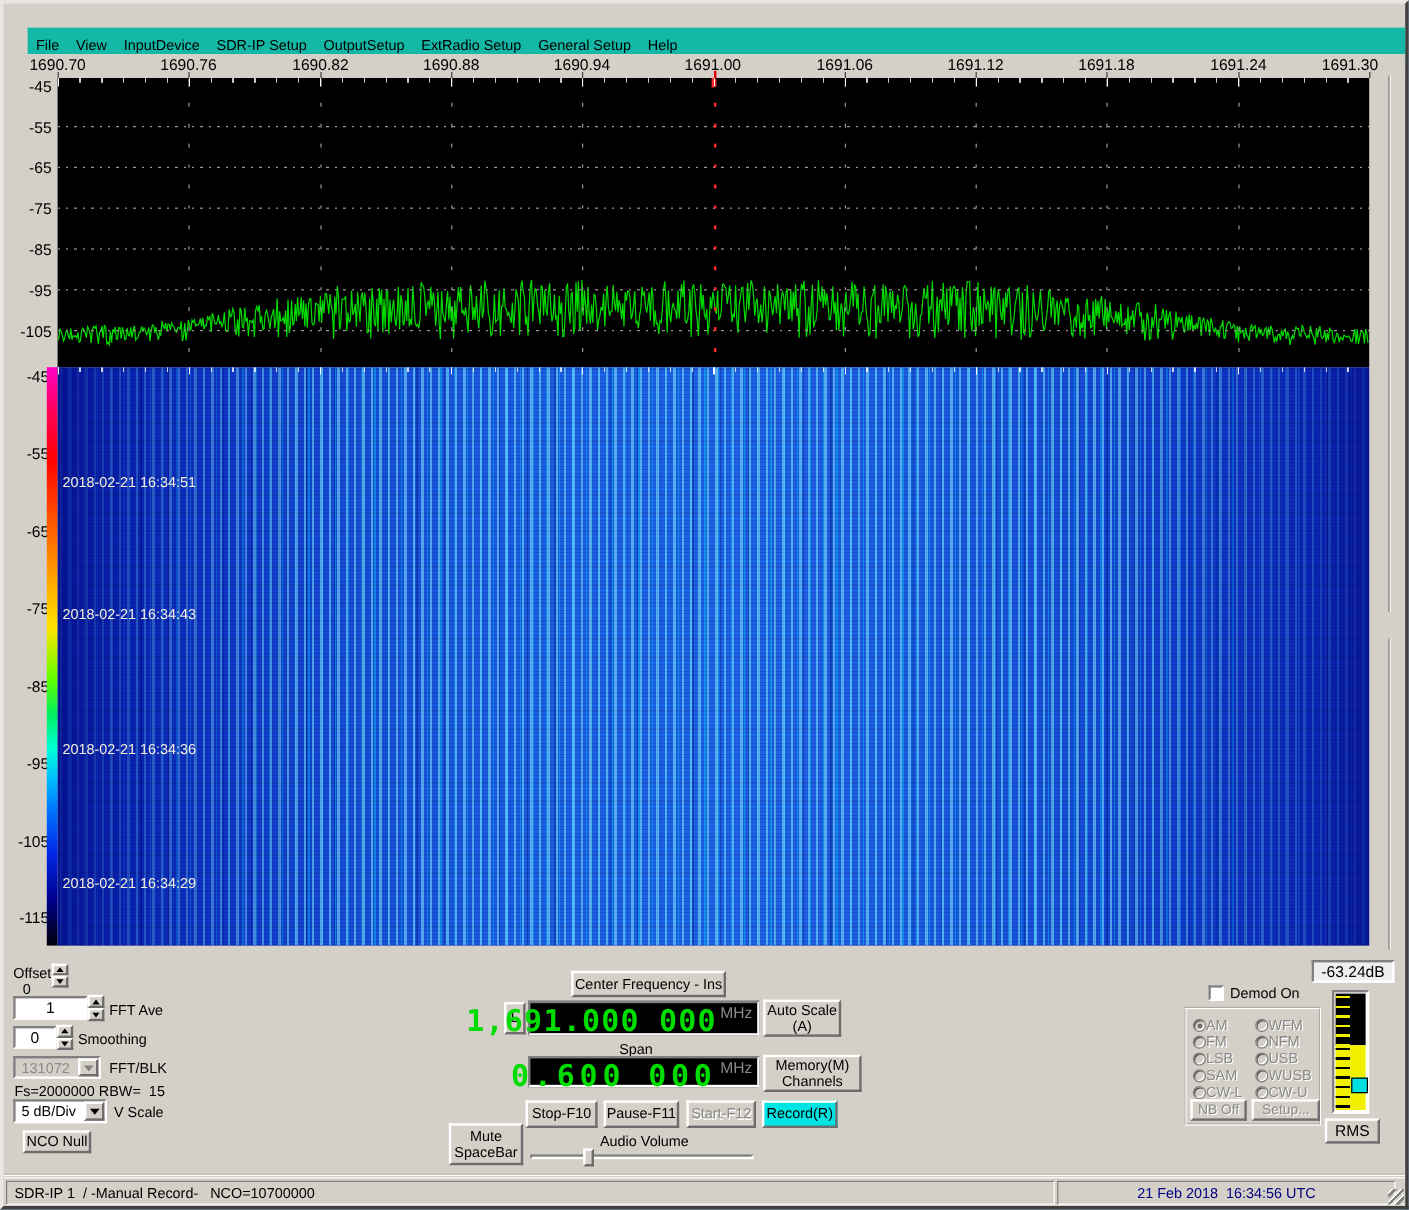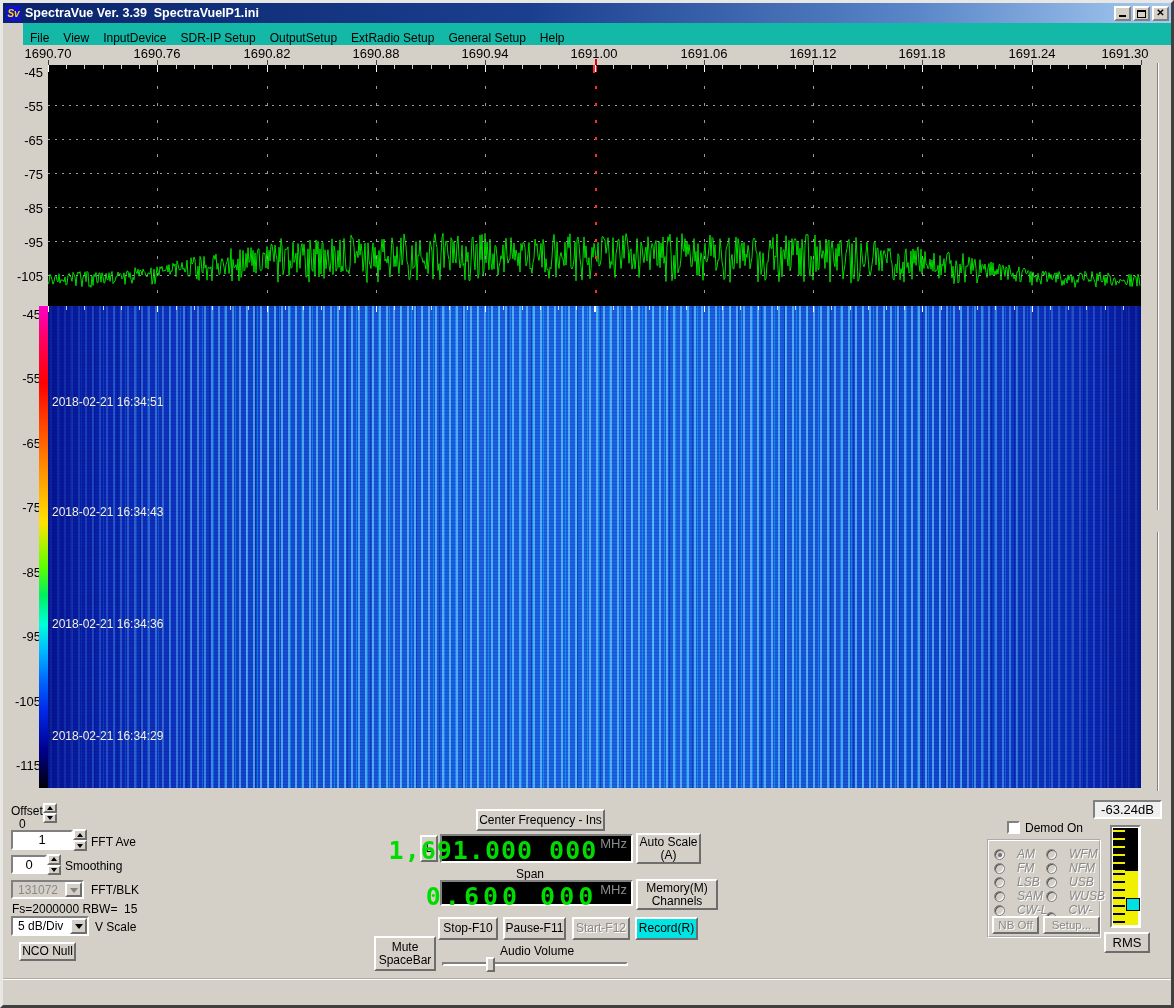--- a/index.html
+++ b/index.html
@@ -88,21 +88,21 @@
   .combo .val{flex:1;padding-left:5px;}
   .combo .drop{width:17px;align-self:stretch;background:#d4d0c8;border:2px solid;border-color:#fff #6d6d6d #6d6d6d #fff;position:relative;}
   .combo .drop:before{content:"";position:absolute;left:50%;top:50%;transform:translate(-50%,-40%);
     border-left:4px solid transparent;border-right:4px solid transparent;border-top:5px solid #000;}
   .combo.disabled{background:#d4d0c8;justify-content:center;}
   .combo.disabled .val{color:#8a8a8a;}
   .combo.disabled .drop:before{border-top-color:#808080;}
   
   #demod-group{position:absolute;left:984px;top:836px;width:114px;height:99px;
     border:2px groove #fff;}
-  .radio-row{position:absolute;display:flex;align-items:center;gap:12px;font-style:italic;}
+  .radio-row{position:absolute;display:flex;align-items:center;gap:0;}
   .radio{width:11px;height:11px;border-radius:50%;background:#d4d0c8;
     border:1px solid #808080;box-shadow:inset 1px 1px 0 #555,inset -1px -1px 0 #fff;position:relative;}
   .radio.sel:before{content:"";position:absolute;left:3px;top:3px;width:4px;height:4px;border-radius:50%;background:#707070;}
   .radio-label{font-size:12px;color:#8a8a8a;text-shadow:1px 1px 0 #fff;}
   .checkbox{position:absolute;width:13px;height:13px;background:#fff;border:2px solid;border-color:#808080 #fff #fff #808080;}
   
   #meter{position:absolute;left:1107px;top:822px;width:31px;height:103px;background:#fff;
     border:2px solid;border-color:#808080 #fff #fff #808080;padding:1px;}
   #meter-black{position:relative;width:100%;height:44%;background:#000;}
   #meter-yellow{position:relative;width:100%;height:56%;background:#f0f000;}
@@ -128,33 +128,20 @@
   #status-right{color:#000080;justify-content:center;}
   #resize-grip{position:absolute;right:1px;bottom:1px;width:13px;height:13px;
     background:repeating-linear-gradient(135deg,transparent 0 2px,#fff 2px 3px,#808080 3px 5px);}
   .sep{position:absolute;left:0;top:975px;width:1168px;height:2px;border-top:1px solid #b0aca4;border-bottom:1px solid #fff;}
 </style>
 </head>
 <body>
 
 <div id="window">
 
-  <div id="titlebar">
-    <div id="app-icon">Sv</div>
-    <div id="window-title">SpectraVue Ver. 3.39  SpectraVueIP1.ini</div>
-    <div class="winbtn">
-        <div class="g-min"></div>
-      </div>
-    <div class="winbtn">
-        <div class="g-max"></div>
-      </div>
-    <div class="winbtn">
-        <div class="g-close">✕</div>
-      </div>
-  </div>
 
   <div id="menubar">
     <span class="menu-item">File</span>
     <span class="menu-item">View</span>
     <span class="menu-item">InputDevice</span>
     <span class="menu-item">SDR-IP Setup</span>
     <span class="menu-item">OutputSetup</span>
     <span class="menu-item">ExtRadio Setup</span>
     <span class="menu-item">General Setup</span>
     <span class="menu-item">Help</span>
@@ -368,14 +355,23 @@
   <div class="btn disabled" style="left:1040px;top:913px;width:57px;height:18px;font-size:11.5px">Setup...</div>
 
   <div id="meter">
     <div id="meter-black"></div>
     <div id="meter-yellow"></div>
   </div>
   <div id="meter-marker" style="background: rgb(0, 224, 224);"></div>
   <div class="btn" style="left:1101px;top:929px;width:46px;height:21px;font-size:13px">RMS</div>
 
   <div class="sep"></div>
+  <div id="statusbar">
+    <div class="status-panel" style="left:2px;width:874px">
+      <span style="white-space:pre">SDR-IP 1  / -Manual Record-   NCO=10700000</span>
+    </div>
+    <div class="status-panel" id="status-right" style="left:878px;width:282px">
+      <span style="white-space:pre">21 Feb 2018  16:34:56 UTC</span>
+    </div>
+    <div id="resize-grip"></div>
+  </div>
 
 </div>
 
 </body></html>

